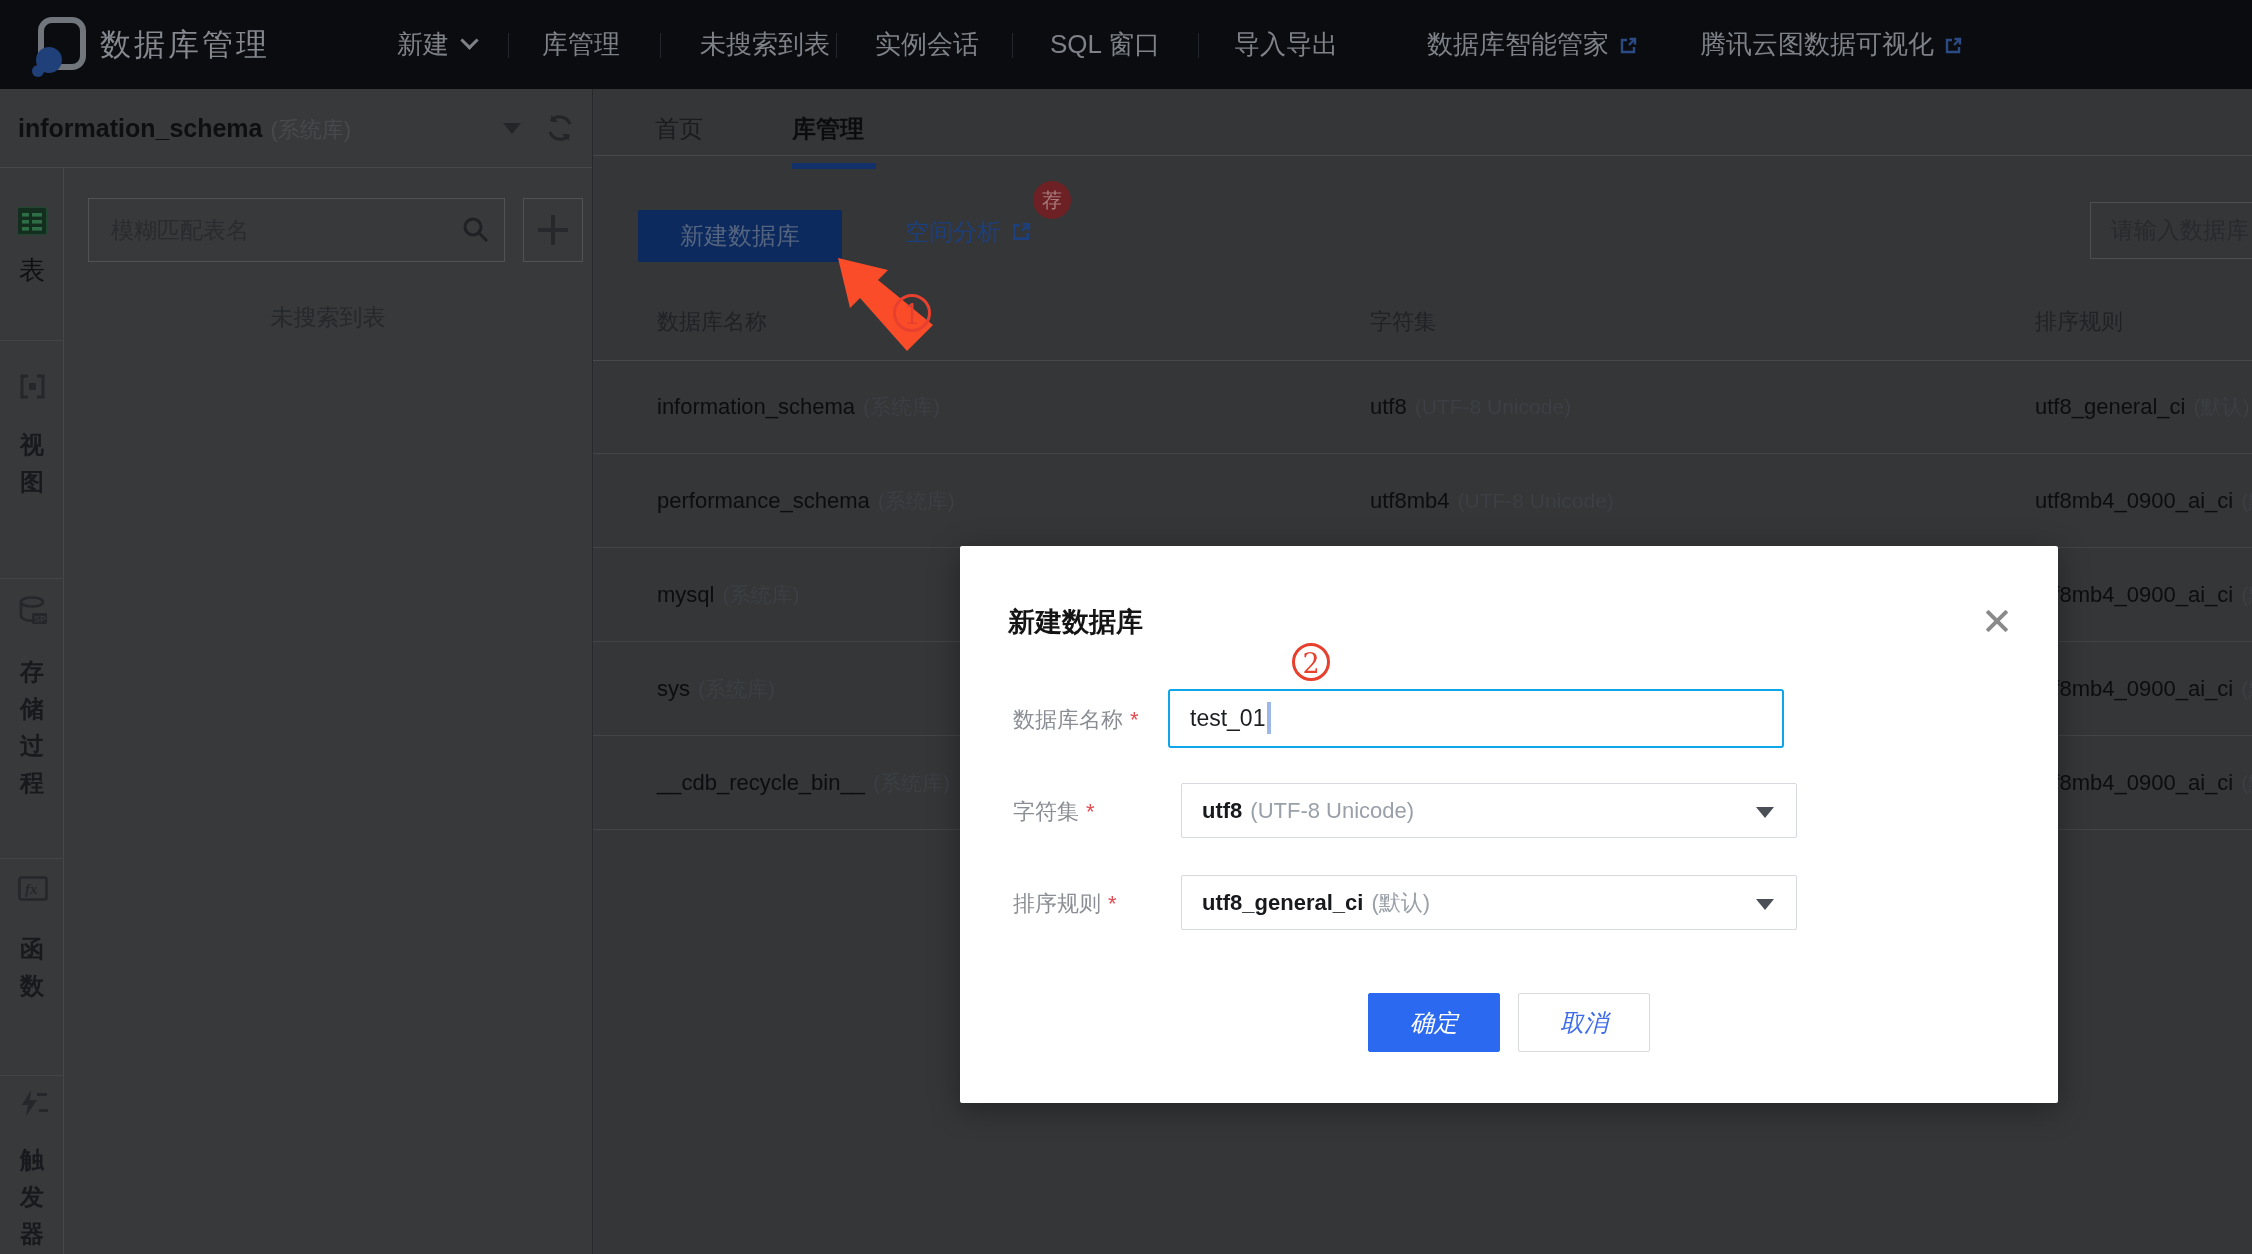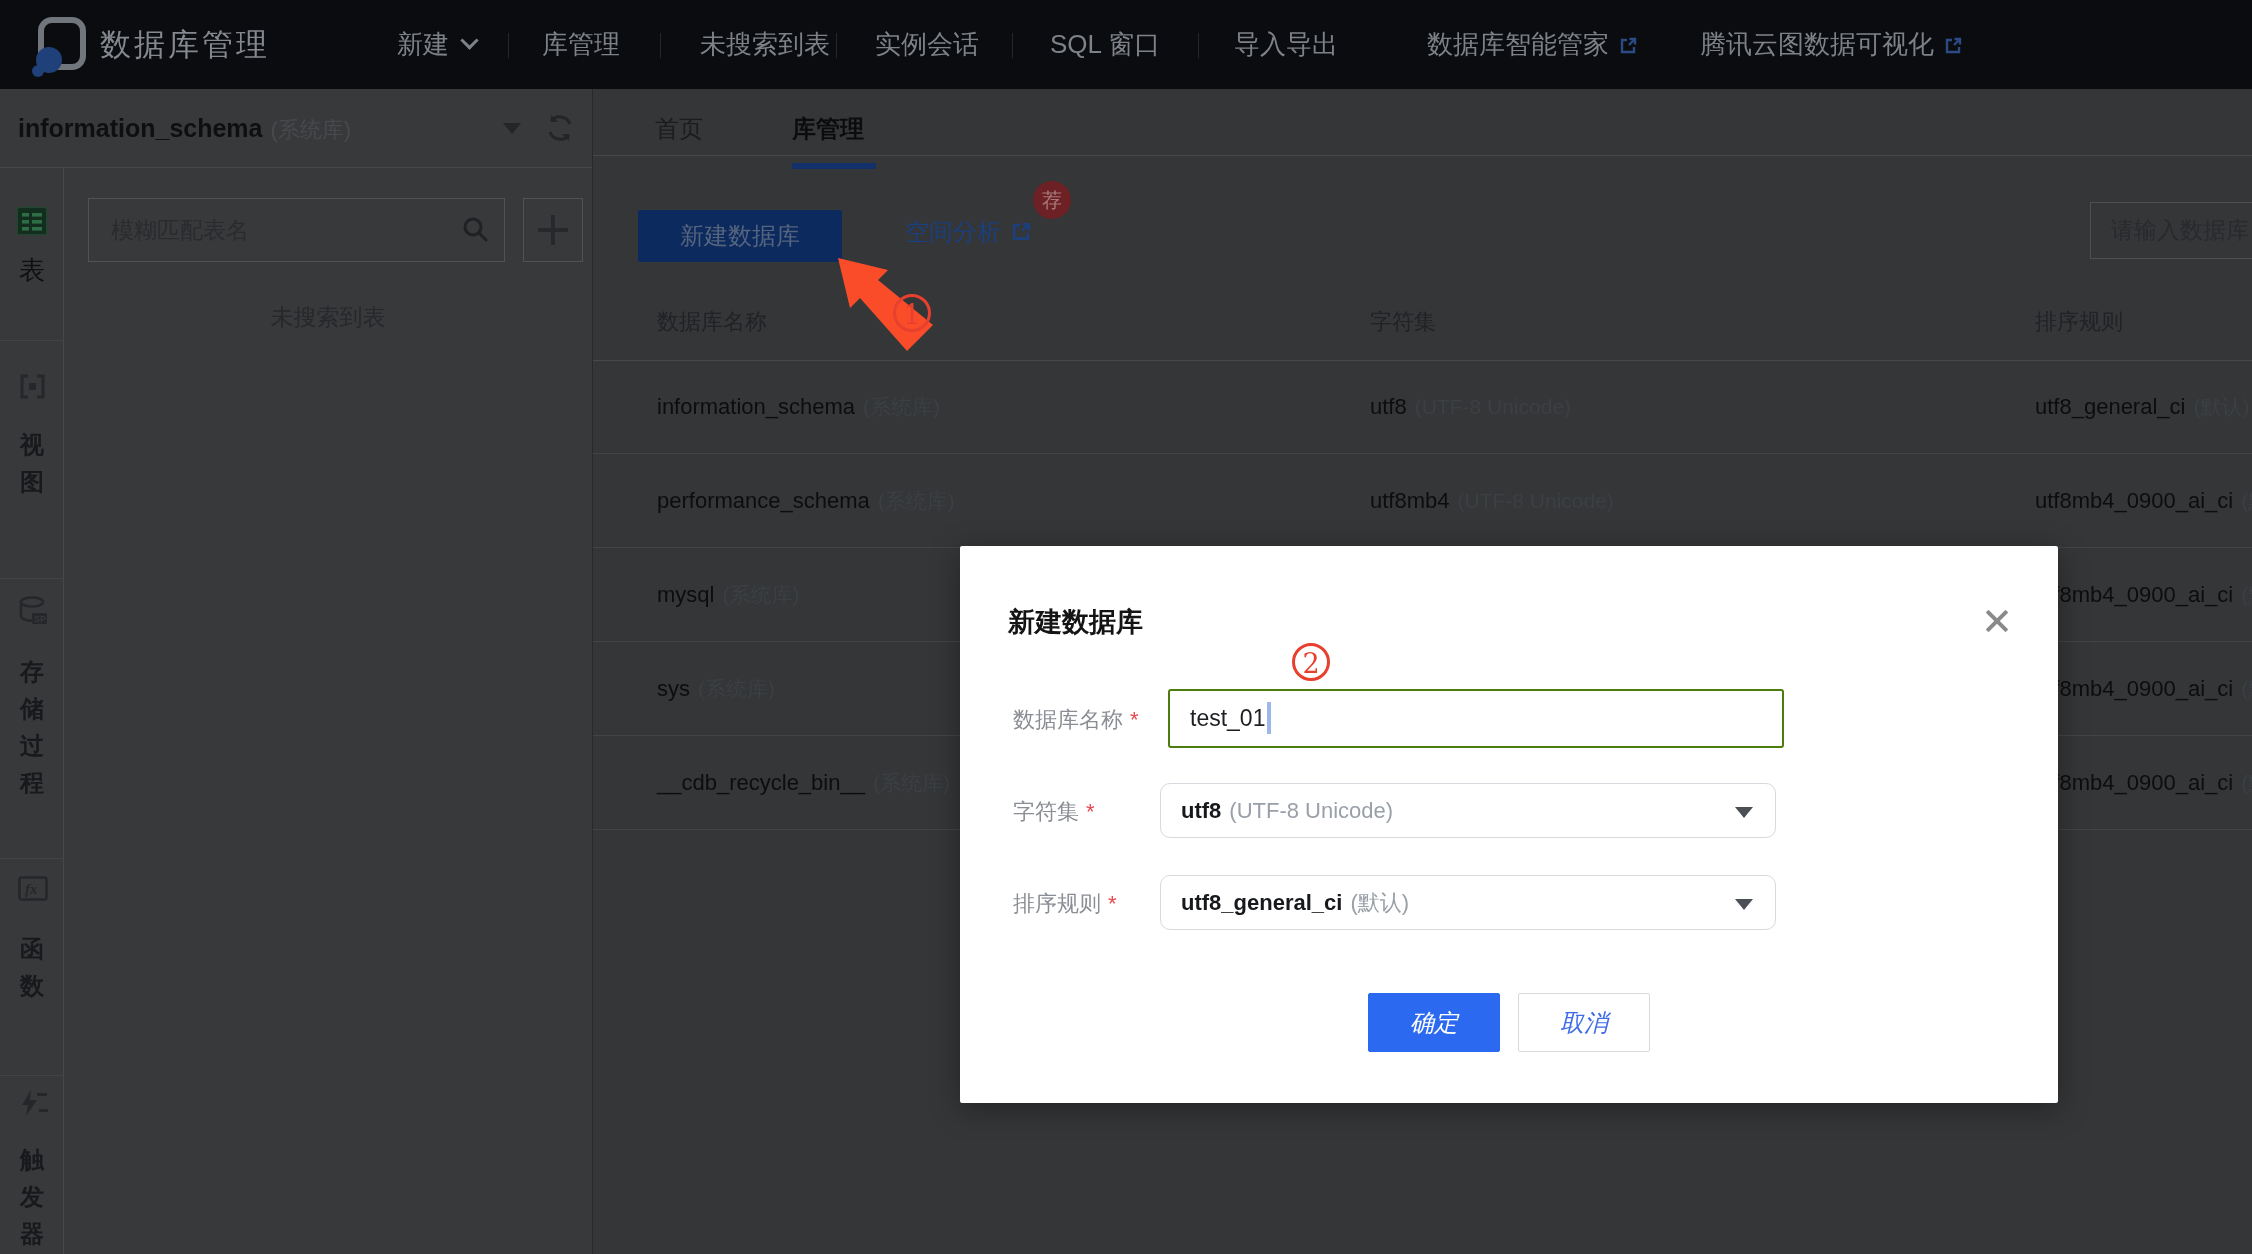--- a/index.html
+++ b/index.html
@@ -66,24 +66,24 @@
 
   
   #modal{position:absolute;left:960px;top:546px;width:1098px;height:557px;background:#ffffff;border-radius:2px;
          box-shadow:0 6px 30px rgba(0,0,0,0.35);z-index:40;}
   #modal-title{position:absolute;left:48px;top:58px;font-size:27px;font-weight:bold;color:#141414;}
   #modal-close{position:absolute;left:1022px;top:60px;width:30px;height:30px;cursor:pointer;}
   #modal-close .b1,#modal-close .b2{position:absolute;left:1px;top:13px;width:28px;height:4px;background:#8a8a8a;border-radius:1px;}
   #modal-close .b1{transform:rotate(45deg);} #modal-close .b2{transform:rotate(-45deg);}
   .fld-label{position:absolute;left:53px;font-size:22px;color:#8a8e94;white-space:nowrap;}
   .req::after{content:"*";color:#e64a50;margin-left:7px;font-size:22px;}
-  #db-name-input{position:absolute;left:208px;top:143px;width:616px;height:59px;border:2px solid #4d7c0f;border-radius:3px;background:#fff;}
+  #db-name-input{position:absolute;left:208px;top:143px;width:616px;height:59px;border:2px solid #0ea5e9;border-radius:3px;background:#fff;}
   #db-name-input .txt{position:absolute;left:20px;top:0;line-height:55px;font-size:23px;font-weight:500;color:#1c1e22;}
   .caret-bar{display:inline-block;width:4px;height:32px;background:#9db8e8;vertical-align:-8px;margin-left:2px;}
-  .select{position:absolute;left:200px;width:616px;height:55px;border:1px solid #d6d9de;border-radius:10px;background:#fff;}
+  .select{position:absolute;left:221px;width:616px;height:55px;border:1px solid #d6d9de;border-radius:2px;background:#fff;}
   .select .v{position:absolute;left:20px;top:0;line-height:53px;font-size:22px;font-weight:bold;color:#17191d;white-space:nowrap;}
   .select .n{font-size:22px;font-weight:normal;color:#9aa0a8;margin-left:8px;}
   .select .tri{position:absolute;right:22px;top:23px;width:0;height:0;border-left:9px solid transparent;border-right:9px solid transparent;border-top:11px solid #4b4f56;}
   .mbtn{position:absolute;top:447px;width:132px;height:59px;font-size:24px;border-radius:2px;font-family:inherit;font-style:italic;}
   #confirm-btn{left:408px;background:#2b6af0;border:1px solid #2b6af0;color:#ffffff;}
   #cancel-btn{left:558px;background:#ffffff;border:1px solid #d8dade;color:#3f6ce8;}
 
   
   .annot{z-index:60;}
   .step-circle{position:absolute;width:38px;height:38px;border:3px solid #e8402e;border-radius:50%;

